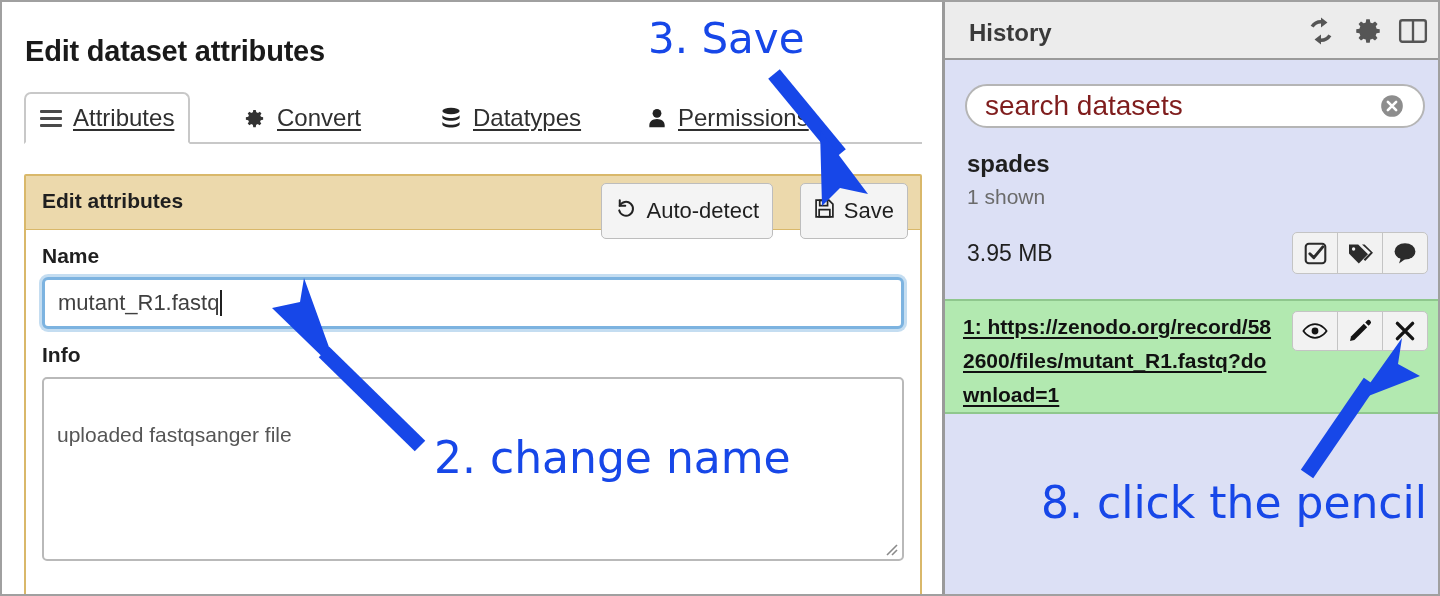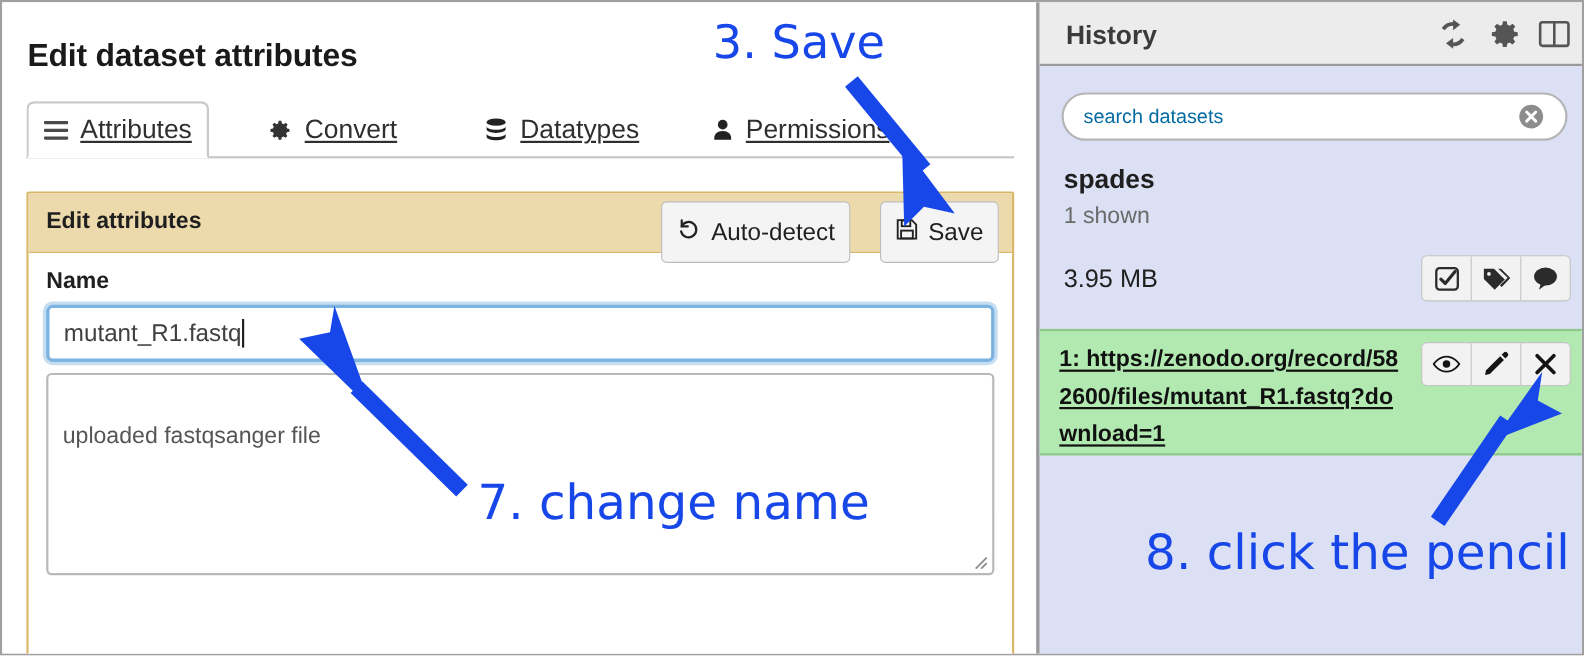--- a/index.html
+++ b/index.html
@@ -233,22 +233,22 @@
     width: 460px; height: 44px;
     background: #ffffff;
     border: 2px solid #b5b5b5;
     border-radius: 22px;
     box-sizing: border-box;
     display: flex;
     align-items: center;
     padding: 0 18px;
   }
   #search-placeholder {
-    font-size: 18px;
-    color: #0369a1;
+    font-size: 28px;
+    color: #7f1d1d;
     flex: 1;
   }
   #search-clear {
     width: 26px; height: 26px;
     flex: 0 0 auto;
     color: #8a8a8a;
     cursor: pointer;
     display: flex; align-items: center; justify-content: center;
   }
 
@@ -432,20 +432,21 @@
       </div>
 
       <div id="card-body">
         <div class="field-label">Name</div>
 
         <div id="name-input-wrap">
           <span id="name-input-text">mutant_R1.fastq</span>
           <span id="text-caret"></span>
         </div>
 
+        <div class="field-label">Info</div>
 
         <div id="info-textarea">
           <span id="info-text">uploaded fastqsanger file</span>
           <span id="resize-grip">
             <svg width="18" height="18" viewBox="0 0 18 18" stroke="#8a8a8a" stroke-width="1.6" fill="none">
               <path d="M17 7 L7 17"></path>
                 <path d="M17 12 L12 17"></path>
             </svg>
           </span>
         </div>
@@ -535,21 +536,21 @@
           <svg width="24" height="24" viewBox="0 0 24 24" fill="none" stroke="#141414" stroke-width="3.4" stroke-linecap="round">
             <path d="M4.4 4.4 L19.6 19.6 M19.6 4.4 L4.4 19.6"></path>
           </svg>
         </div>
       </div>
     </div>
   </div>
 
   <div id="annot-layer">
     <span class="annot-text" id="annot-3">3. Save</span>
-    <span class="annot-text" id="annot-2">7. change name</span>
+    <span class="annot-text" id="annot-2">2. change name</span>
     <span class="annot-text" id="annot-1">8. click the pencil</span>
 
     <svg width="1440" height="596" viewBox="0 0 1440 596" style="position:absolute;left:0;top:0;">
 
       <g>
         <path d="M772 72 L838 152" stroke="#1747e8" stroke-width="15" stroke-linecap="butt" fill="none"></path>
         <path d="M818 128 L866 192 L838 186 L820 204 Z" fill="#1747e8"></path>
       </g>
 
       <g>

